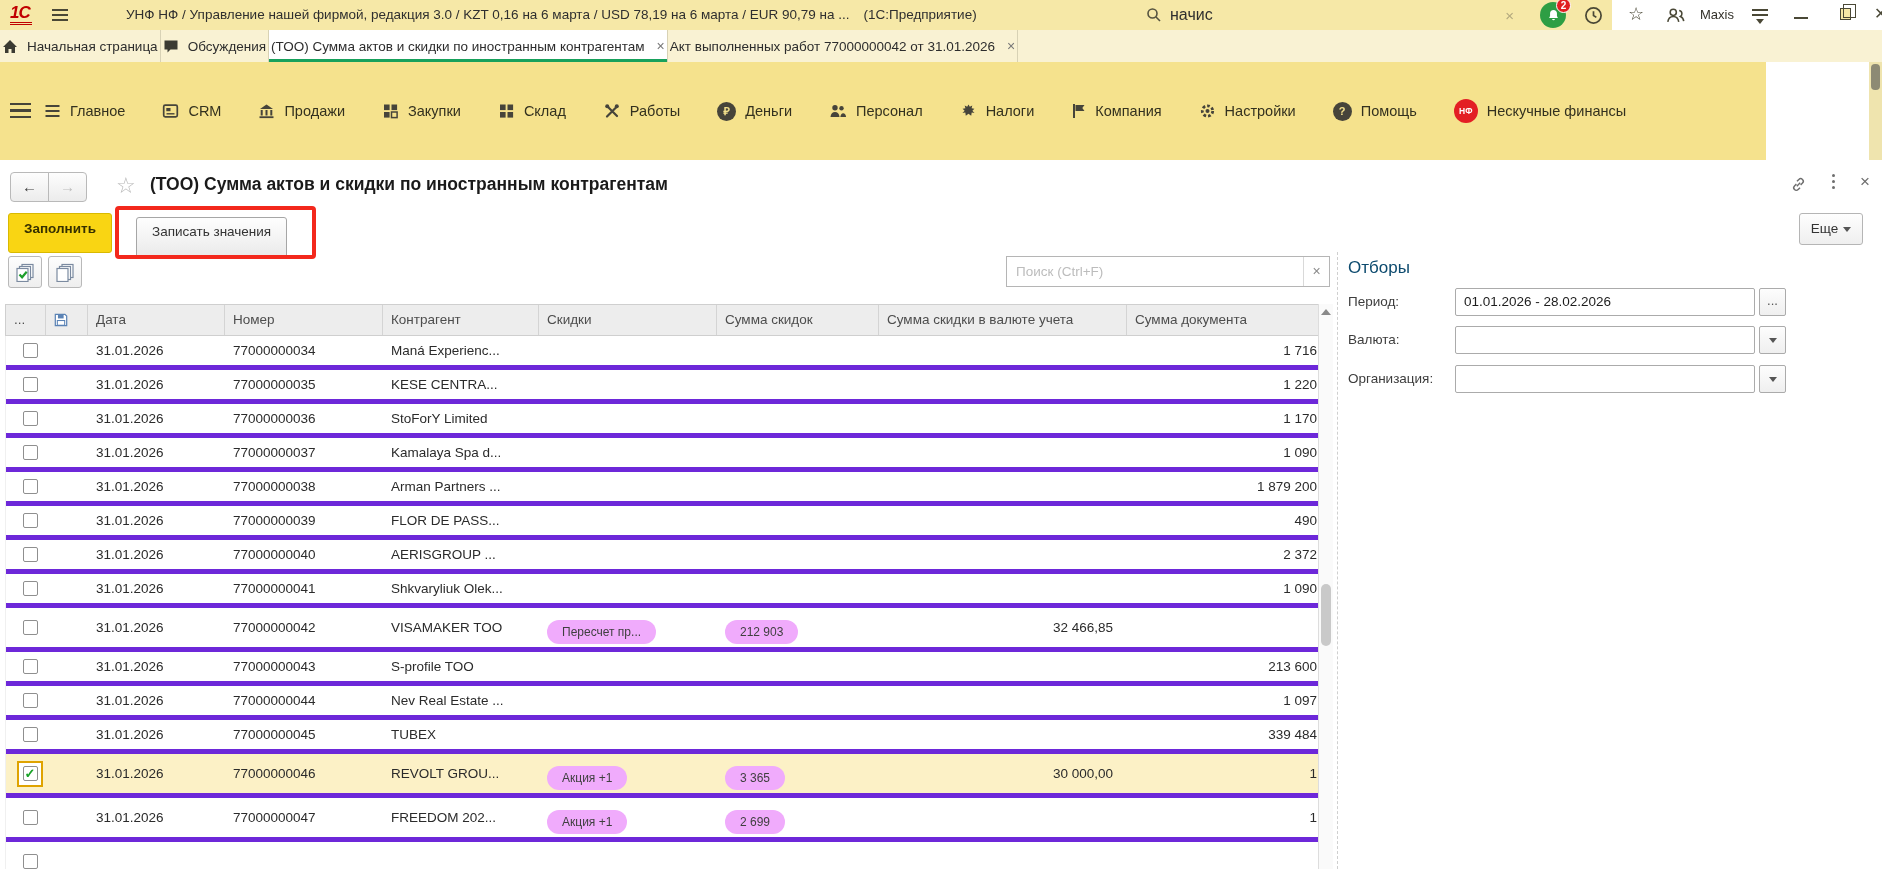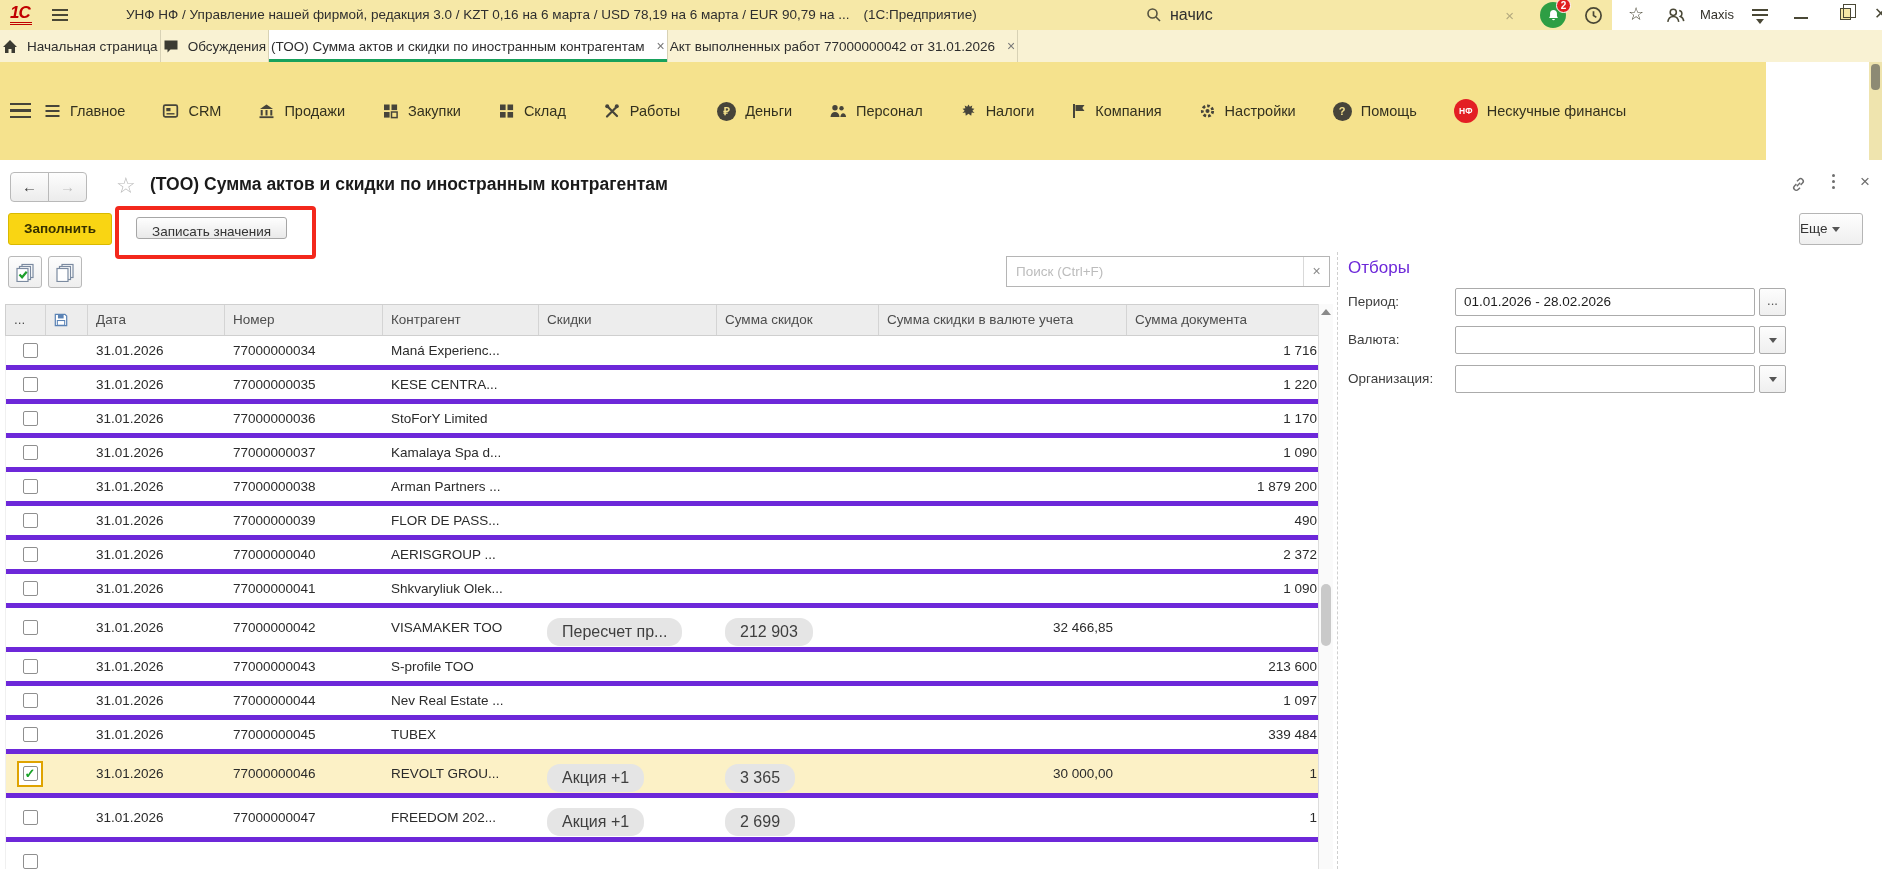--- a/index.html
+++ b/index.html
@@ -58,24 +58,24 @@
   .nbtn.fwd { border-radius:0 4px 4px 0; margin-left:-1px; color:#bdbdbd; }
   .pstar { position:absolute; left:116px; top:13px; font-size:22px; color:#b8b8b8; }
   .ptitle { position:absolute; left:150px; top:14px; font-size:17.5px; font-weight:bold; color:#1a1a1a; white-space:nowrap; }
   .hico { position:absolute; top:16px; color:#6e6e6e; }
   .hico-link { left:1790px; }
   .kebab { left:1832px; top:14px; display:flex; flex-direction:column; gap:3px; }
   .kebab i { width:3px; height:3px; background:#6e6e6e; border-radius:50%; }
   .hico-close { left:1860px; top:12px; font-size:17px; }
 
   
-  .btn-fill { position:absolute; left:8px; top:53px; height:32px; padding:0 15px; background:#f9d513; border:1px solid #d9b900; border-radius:3px; font-size:13.5px; font-weight:bold; color:#363000; line-height:30px; }
+  .btn-fill { position:absolute; left:8px; top:53px; height:40px; padding:0 15px; background:#f9d513; border:1px solid #d9b900; border-radius:3px; font-size:13.5px; font-weight:bold; color:#363000; line-height:30px; }
   .red-box { position:absolute; left:115px; top:46px; width:201px; height:53px; border:4px solid #f3281c; border-radius:4px; pointer-events:none; }
-  .btn-write { position:absolute; left:136px; top:57px; height:22px; padding:0 15px; background:linear-gradient(#fefefe,#e9e9e9); border:1px solid #a6a6a6; border-radius:3px; font-size:13.5px; color:#333; line-height:28px; }
-  .btn-more { position:absolute; left:1799px; top:53px; width:64px; height:32px; background:linear-gradient(#fefefe,#efefef); border:1px solid #b5b5b5; border-radius:3px; font-size:13.5px; color:#333; text-align:left; line-height:30px; }
+  .btn-write { position:absolute; left:136px; top:57px; height:42px; padding:0 15px; background:linear-gradient(#fefefe,#e9e9e9); border:1px solid #a6a6a6; border-radius:3px; font-size:13.5px; color:#333; line-height:28px; }
+  .btn-more { position:absolute; left:1799px; top:53px; width:64px; height:32px; background:linear-gradient(#fefefe,#efefef); border:1px solid #b5b5b5; border-radius:3px; font-size:13.5px; color:#333; text-align:center; line-height:30px; }
   .btn-more .c { display:inline-block; width:0; height:0; margin-left:5px; border-left:4px solid transparent; border-right:4px solid transparent; border-top:5px solid #555; vertical-align:middle; }
 
   
   .tbtn { position:absolute; top:96px; width:34px; height:32px; border:1px solid #b9b9b9; border-radius:3px; background:linear-gradient(#fdfdfd,#eee); display:flex; align-items:center; justify-content:center; }
   .tbtn1 { left:8px; } .tbtn2 { left:48px; }
   .searchbox { position:absolute; left:1006px; top:96px; width:324px; height:31px; border:1px solid #b5b5b5; background:#fff; display:flex; align-items:center; }
   .searchbox .ph { flex:1; padding-left:9px; font-size:13.5px; color:#bcbcbc; }
   .searchbox .xseg { width:26px; text-align:center; color:#8a8a8a; font-size:14px; border-left:1px solid #d9d9d9; line-height:29px; }
 
   
@@ -85,28 +85,28 @@
   .rows { position:absolute; left:5px; top:176px; width:1313px; bottom:0; overflow:hidden; border-left:1px solid #f0f0f0; }
   .trow { height:34px; border-bottom:5px solid #6d28d9; }
   .trow.tall { height:44px; }
   .trow.sel { background:#fcf1c6; }
   .trow .td { font-size:13.5px; color:#2b2b2b; display:flex; align-items:center; padding-left:8px; white-space:nowrap; overflow:hidden; }
   .trow .td.num { justify-content:flex-end; padding-right:14px; padding-left:0; }
   .trow .td.doc { padding-right:2px; }
   .cbwrap { width:22px; height:22px; margin-left:5px; display:flex; align-items:center; justify-content:center; }
   .cbwrap.focus { box-shadow:0 0 0 2px #dfa300; background:#fff; }
   .cb { width:15px; height:15px; border:1px solid #8f8f8f; border-radius:2px; background:#fff; color:#18a226; font-size:13px; font-weight:bold; line-height:13px; text-align:center; }
-  .pill { background:#e5e5e5; border-radius:13px; padding:5px 15px; font-size:16px; color:#3f3f3f;margin-top:8px; }
+  .pill { background:#f0abfc; border-radius:13px; padding:5px 15px; font-size:12px; color:#3f3f3f;margin-top:8px; }
   .vscroll { position:absolute; left:1318px; top:144px; width:15px; height:565px; background:#fafafa; border-left:1px solid #ddd; }
   .vscroll .up { width:0; height:0; margin:5px auto 0; border-left:5px solid transparent; border-right:5px solid transparent; border-bottom:6px solid #8a8a8a; }
   .vscroll .thumb { position:absolute; left:2px; top:280px; width:10px; height:62px; background:#c9c9c9; border-radius:5px; }
 
   
   .dashsep { position:absolute; left:1337px; top:92px; height:617px; border-left:1px dashed #cfcfcf; }
-  .f-header { position:absolute; left:1348px; top:98px; font-size:17px; color:#6d28d9; }
+  .f-header { position:absolute; left:1348px; top:98px; font-size:17px; color:#0c4a6e; }
   .f-label { position:absolute; left:1348px; font-size:13.5px; color:#3d3d3d; }
   .f-input { position:absolute; left:1455px; width:300px; height:28px; border:1px solid #ababab; border-radius:2px; background:#fff; font-size:13.5px; color:#1d1d1d; line-height:26px; padding-left:8px; }
   .f-dots { position:absolute; left:1759px; width:27px; height:28px; border:1px solid #ababab; border-radius:2px; background:linear-gradient(#fdfdfd,#efefef); text-align:center; line-height:24px; color:#555; font-size:13px; }
   .f-dd { position:absolute; left:1759px; width:27px; height:28px; border:1px solid #ababab; border-radius:2px; background:linear-gradient(#fdfdfd,#efefef); display:flex; align-items:center; justify-content:center; }
   .f-dd .c { width:0; height:0; border-left:4px solid transparent; border-right:4px solid transparent; border-top:5px solid #555; }
 </style>
 </head>
 <body>
 
 <div class="titlebar">

